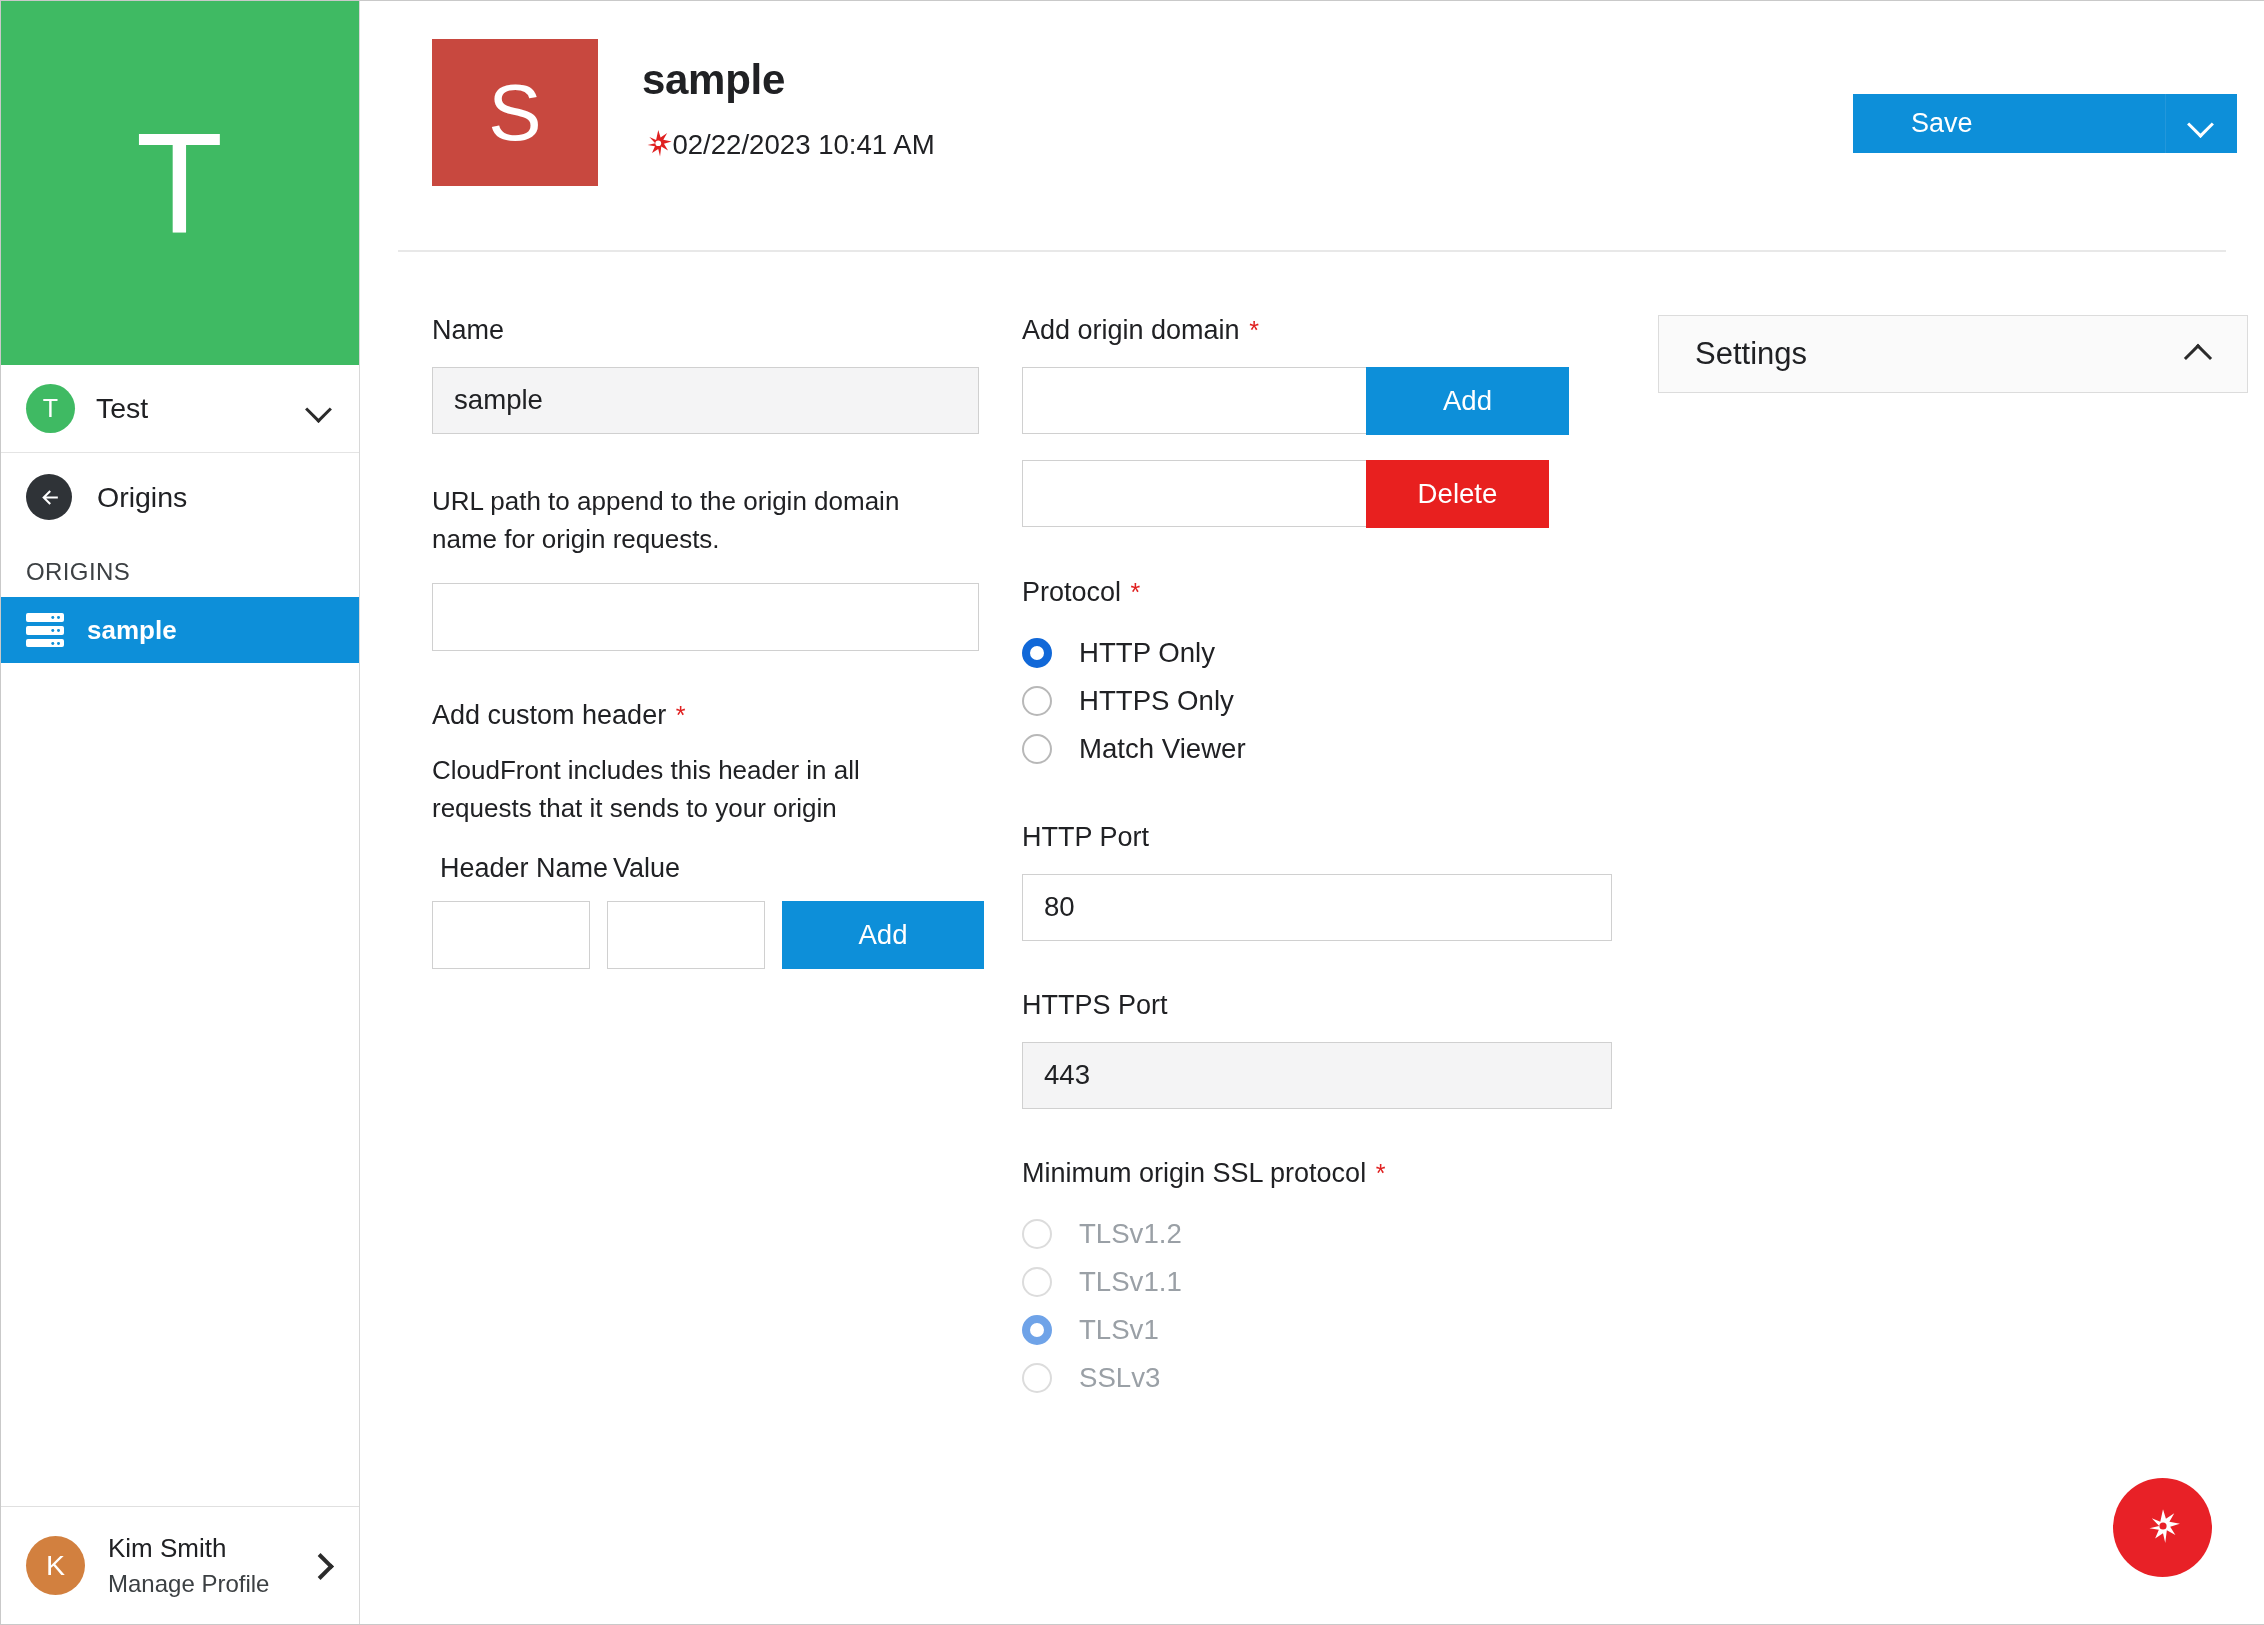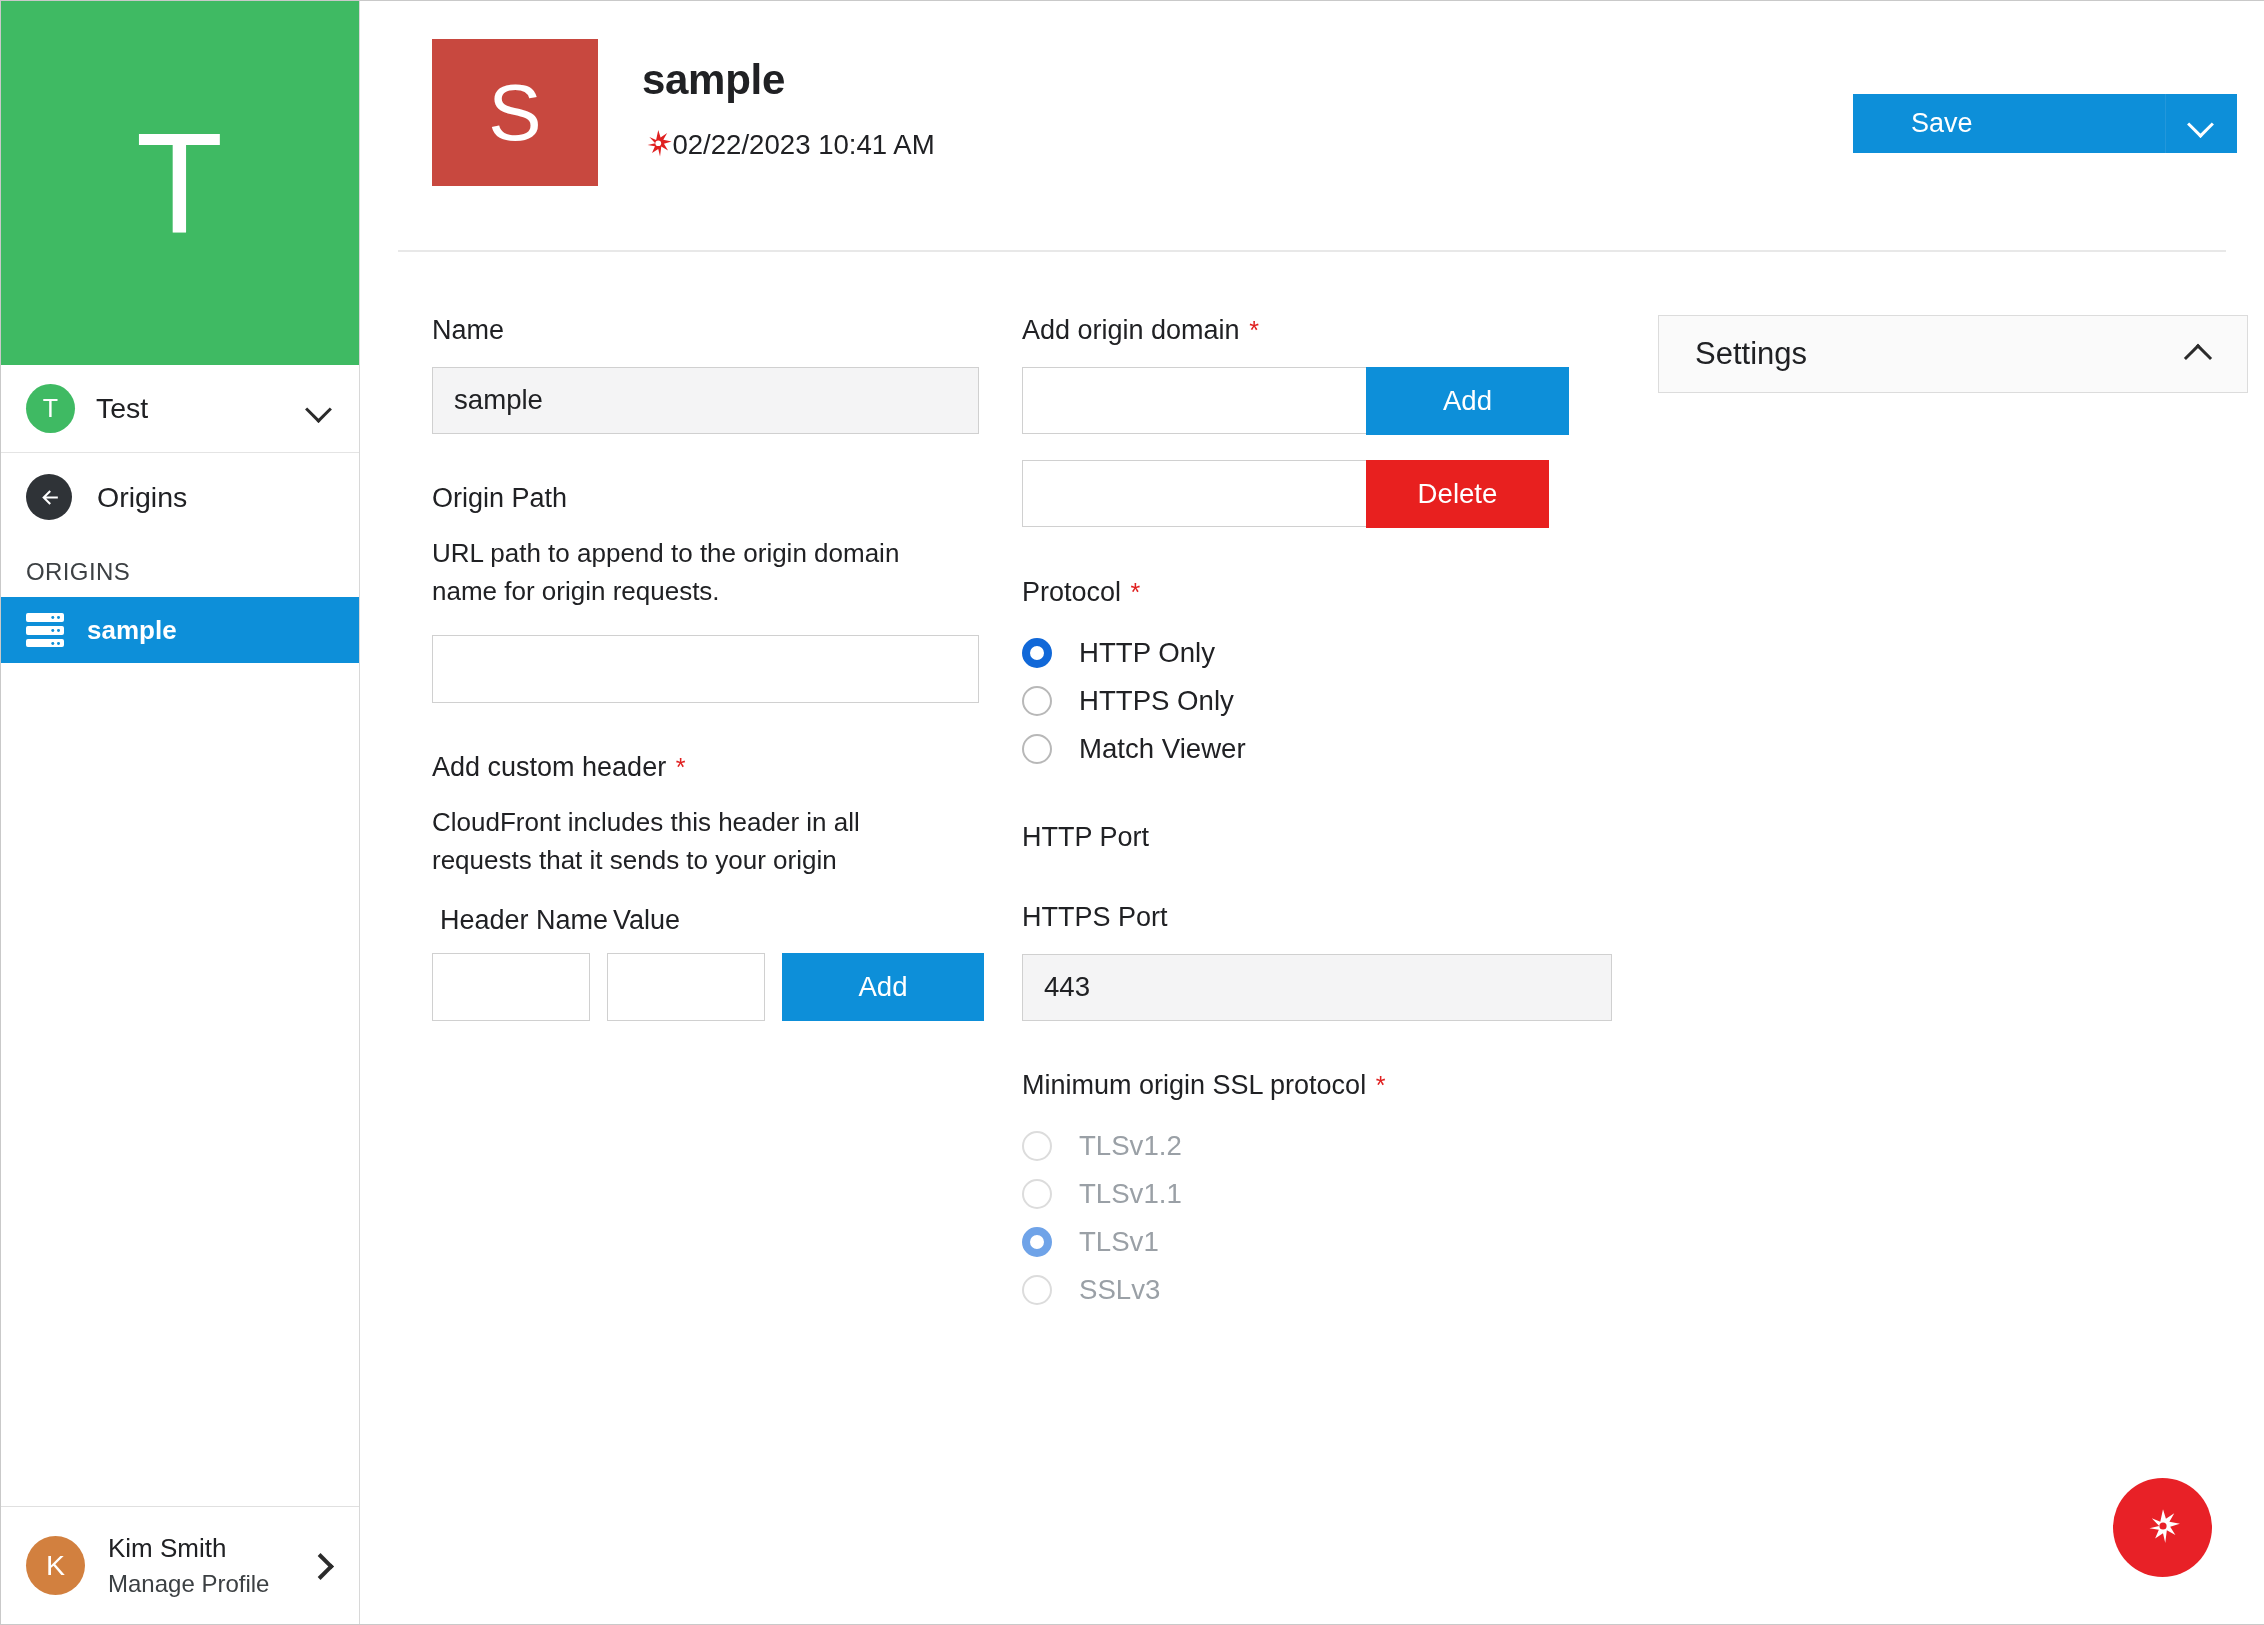--- a/index.html
+++ b/index.html
@@ -449,23 +449,20 @@
       <section class="col col-left">
 
         <div class="field-group">
           <div class="field-label">
             <span>Name</span>
           </div>
           <div class="input readonly">sample</div>
         </div>
 
         <div class="field-group">
-          <div class="field-label">
-            <span>Origin Path</span>
-          </div>
           <div class="help-text">URL path to append to the origin domain name for origin requests.</div>
           <div class="input empty"></div>
         </div>
 
         <div class="field-group">
           <div class="field-label">
             <span>Add custom header</span>
             <span class="req">*</span>
           </div>
           <div class="help-text">CloudFront includes this header in all requests that it sends to your origin</div>
@@ -516,20 +513,21 @@
           <div class="radio-row">
             <span class="radio"></span>
             <span class="radio-label">Match Viewer</span>
           </div>
         </div>
 
         <div class="field-group">
           <div class="field-label">
             <span>HTTP Port</span>
           </div>
+          <div class="input" style="width:590px">80</div>
         </div>
 
         <div class="field-group">
           <div class="field-label">
             <span>HTTPS Port</span>
           </div>
           <div class="input readonly" style="width:590px">443</div>
         </div>
 
         <div class="field-group">

